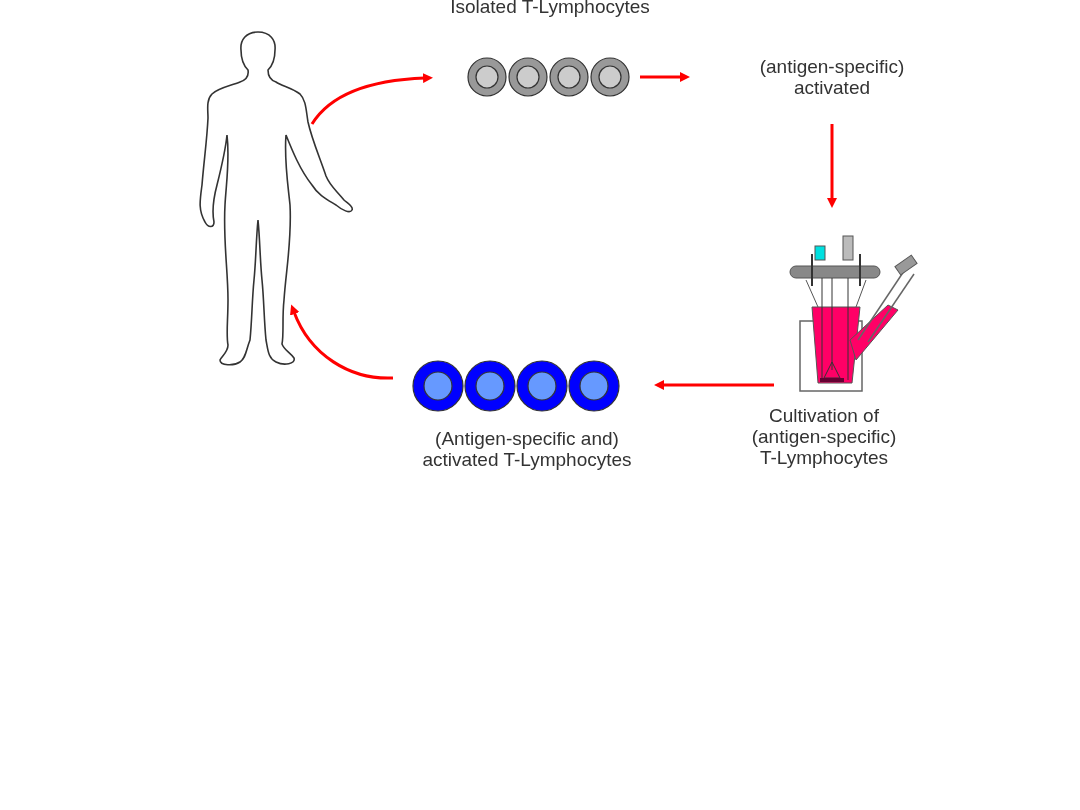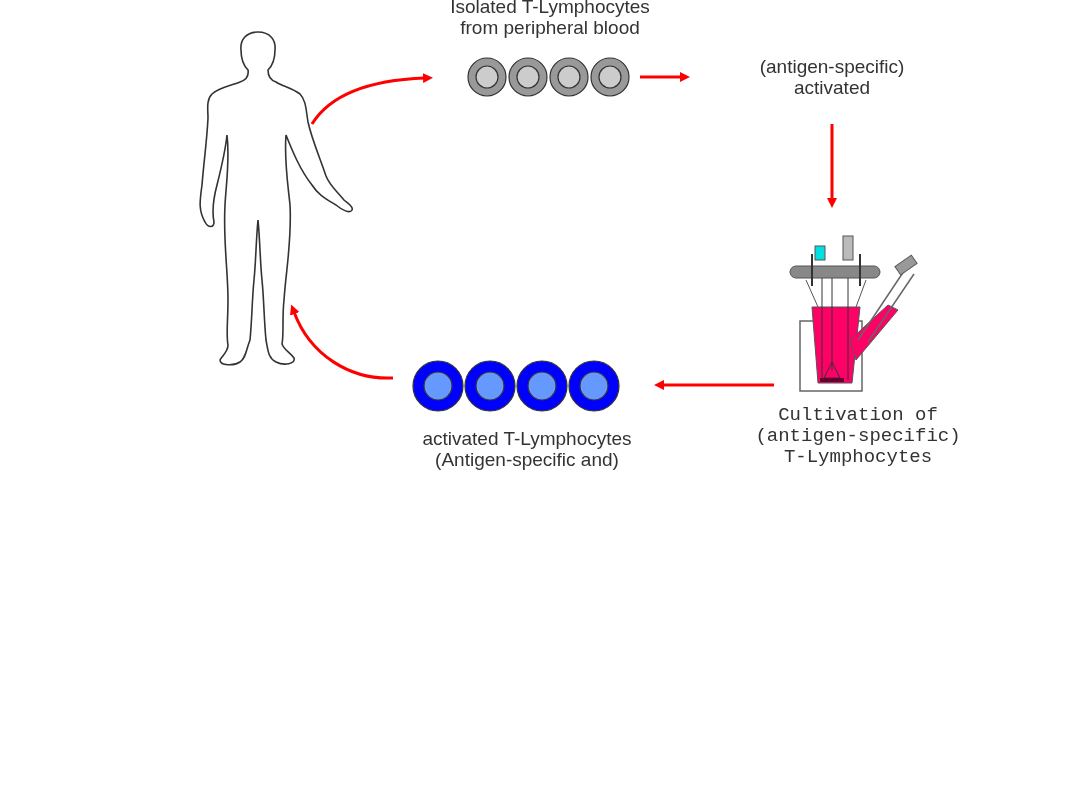--- a/index.html
+++ b/index.html
@@ -103,27 +103,26 @@
         <circle cx="594" cy="386" r="25" fill="#0000ff" stroke="#333333" stroke-width="1.2"></circle>
         <circle cx="594" cy="386" r="14" fill="#6699ff" stroke="#333333" stroke-width="1.2"></circle>
       </g>
     </g>
 
   <path d="M393,378 C350,380 310,355 294,312" fill="none" stroke="#ff0000" stroke-width="3" marker-end="url(#ah)"></path>
 </svg>
 
 <div class="label" style="left:550px; top:-4px;">
   <span>Isolated T-Lymphocytes</span>
-  <span>from peripheral blood</span>
 </div>
 <div class="label" style="left:832px; top:56px;">
   <span>(antigen-specific)</span>
   <span>activated</span>
 </div>
-<div class="label" style="left:858px; top:405px;font-family:Liberation Mono, monospace;">
+<div class="label" style="left:824px; top:405px;">
   <span>Cultivation of</span>
   <span>(antigen-specific)</span>
   <span>T-Lymphocytes</span>
 </div>
 <div class="label" style="left:527px; top:428px;">
+  <span>(Antigen-specific and)</span>
   <span>activated T-Lymphocytes</span>
-  <span>(Antigen-specific and)</span>
 </div>
 
 </body></html>

